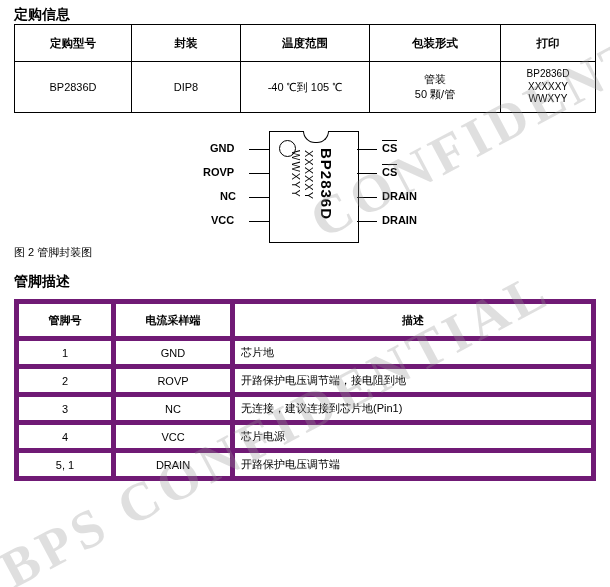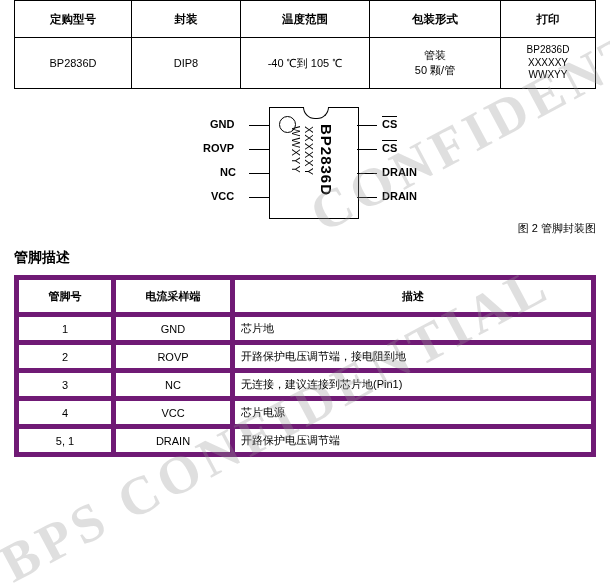--- a/index.html
+++ b/index.html
@@ -169,21 +169,21 @@
   .pin-label.ovl::before {
     content: "";
     position: absolute;
     left: 0; right: 0; top: -2px;
     border-top: 1px solid #000;
   }
   .fig-cap {
     position: absolute;
     left: 0; right: 0;
     top: 122px;
-    text-align: right;
+    text-align: left;
     font-size: 11px;
   }
   .legend {
     position: absolute;
     left: 430px;
     top: 26px;
     font-size: 11px;
     line-height: 1.75;
     font-family: "Liberation Sans", sans-serif;
   }
@@ -193,20 +193,21 @@
 
 <div class="page">
 
   <div class="watermark">
     <div class="wm-text wm1">CONFIDENTIAL</div>
     <div class="wm-text wm2">BPS CONFIDENTIAL</div>
   </div>
 
   <div class="content">
 
+    <h2 class="sec-title" style="margin-top:6px;">定购信息</h2>
 
     <table class="grid" style="">
       <thead>
         <tr>
           <th style="width:112px;">定购型号</th>
           <th style="width:104px;">封装</th>
           <th style="width:124px;">温度范围</th>
           <th style="width:126px;">包装形式</th>
           <th>打印</th>
         </tr>

